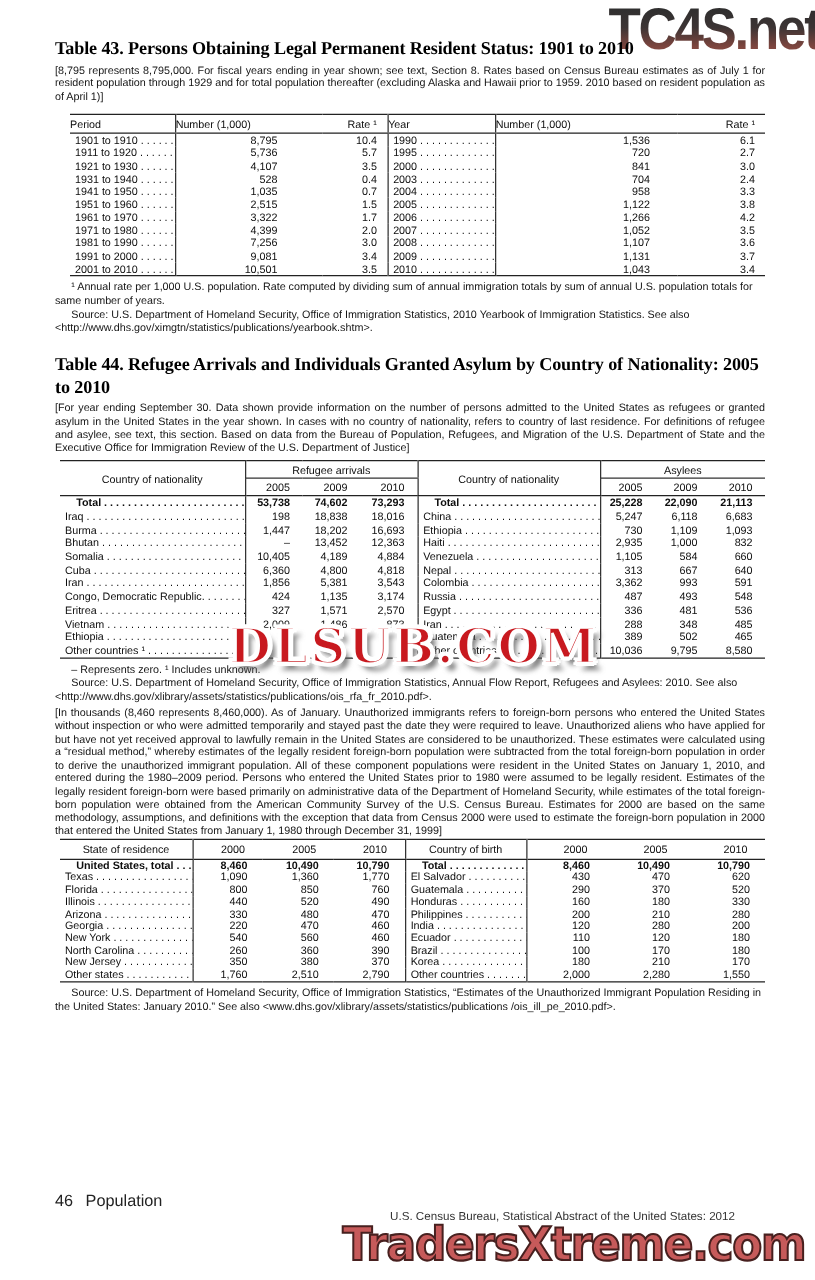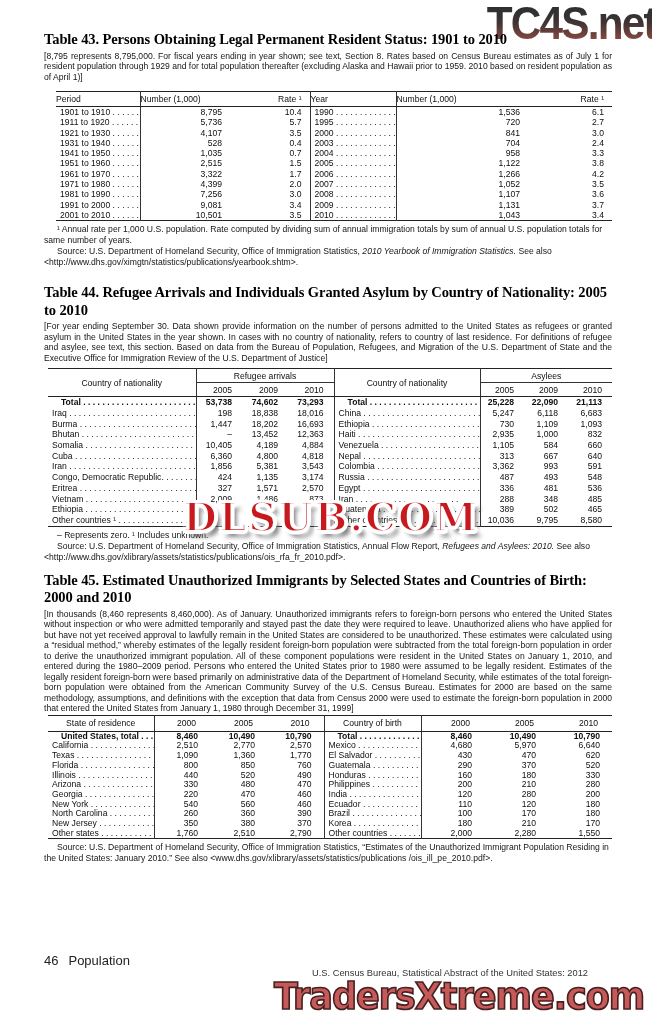--- a/index.html
+++ b/index.html
@@ -15,21 +15,21 @@
     font-size:14.5px; line-height:17.5px; letter-spacing:-0.1px; color:#000;
   }
   .t43-title{ margin-top:31px; }
   .t44-title{ margin-top:16px; }
   .t45-title{ margin-top:9px; }
   .bnote{
     margin-top:2px; font-size:8.6px; line-height:10.5px; text-align:justify; color:#151515;
   }
   .fnblock{ margin-top:3px; }
   .fn{ font-size:8.6px; line-height:11px; text-indent:13px; margin:0; color:#151515; }
-  .it{ font-style:italic; }
+  .it{ }
 
   
   table{ border-collapse:collapse; table-layout:fixed; font-size:8.6px; color:#0e0e0e; }
   th{ font-weight:normal; font-size:8.6px; }
   td,th{ padding:0; margin:0; }
   td.lbl{ text-align:left; white-space:nowrap; overflow:hidden; padding-left:4px; }
   td.lbl::after{ content:" . . . . . . . . . . . . . . . . . . . . . . . . . . . . . . . . . . . . . . . . . . . . . . . . . . . . . . . . . . . . . . . ."; }
   td.num{ text-align:right; padding-right:8px; white-space:nowrap; }
   tr.b td{ font-weight:bold; }
   tr.b td.lbl{ padding-left:13px; }
@@ -373,21 +373,20 @@
             <td class="num"><span>8,580</span></td>
           </tr>
         </tbody>
     </table>
 
     <div class="fnblock">
       <p class="fn">– Represents zero. ¹ Includes unknown.</p>
       <p class="fn"><span>Source: U.S. Department of Homeland Security, Office of Immigration Statistics, Annual Flow Report, </span><span class="it">Refugees and Asylees: 2010.</span><span> See also &lt;http://www.dhs.gov/xlibrary/assets/statistics/publications/ois_rfa_fr_2010.pdf&gt;.</span></p>
     </div>
 
-    <div class="tbl-title t45-title">Table 45. Estimated Unauthorized Immigrants by Selected States and Countries of Birth: 2000 and 2010</div>
     <div class="bnote">[In thousands (8,460 represents 8,460,000). As of January. Unauthorized immigrants refers to foreign-born persons who entered the United States without inspection or who were admitted temporarily and stayed past the date they were required to leave. Unauthorized aliens who have applied for but have not yet received approval to lawfully remain in the United States are considered to be unauthorized. These estimates were calculated using a “residual method,” whereby estimates of the legally resident foreign-born population were subtracted from the total foreign-born population in order to derive the unauthorized immigrant population. All of these component populations were resident in the United States on January 1, 2010, and entered during the 1980–2009 period. Persons who entered the United States prior to 1980 were assumed to be legally resident. Estimates of the legally resident foreign-born were based primarily on administrative data of the Department of Homeland Security, while estimates of the total foreign-born population were obtained from the American Community Survey of the U.S. Census Bureau. Estimates for 2000 are based on the same methodology, assumptions, and definitions with the exception that data from Census 2000 were used to estimate the foreign-born population in 2000 that entered the United States from January 1, 1980 through December 31, 1999]</div>
 
     <table id="t45">
       <colgroup>
         <col style="width:106px">
           <col style="width:56px">
           <col style="width:57px">
           <col style="width:57px">
         <col style="width:97px">
           <col style="width:63px">
@@ -411,30 +410,20 @@
             <td class="lbl"><span>United States, total .</span></td>
             <td class="num"><span>8,460</span></td>
             <td class="num"><span>10,490</span></td>
             <td class="num"><span>10,790</span></td>
             <td class="lbl"><span>Total</span></td>
             <td class="num"><span>8,460</span></td>
             <td class="num"><span>10,490</span></td>
             <td class="num"><span>10,790</span></td>
           </tr>
           <tr>
-            <td class="lbl"><span>California</span></td>
-            <td class="num"><span>2,510</span></td>
-            <td class="num"><span>2,770</span></td>
-            <td class="num"><span>2,570</span></td>
-            <td class="lbl"><span>Mexico</span></td>
-            <td class="num"><span>4,680</span></td>
-            <td class="num"><span>5,970</span></td>
-            <td class="num"><span>6,640</span></td>
-          </tr>
-          <tr>
             <td class="lbl"><span>Texas</span></td>
             <td class="num"><span>1,090</span></td>
             <td class="num"><span>1,360</span></td>
             <td class="num"><span>1,770</span></td>
             <td class="lbl"><span>El Salvador</span></td>
             <td class="num"><span>430</span></td>
             <td class="num"><span>470</span></td>
             <td class="num"><span>620</span></td>
           </tr>
           <tr>

